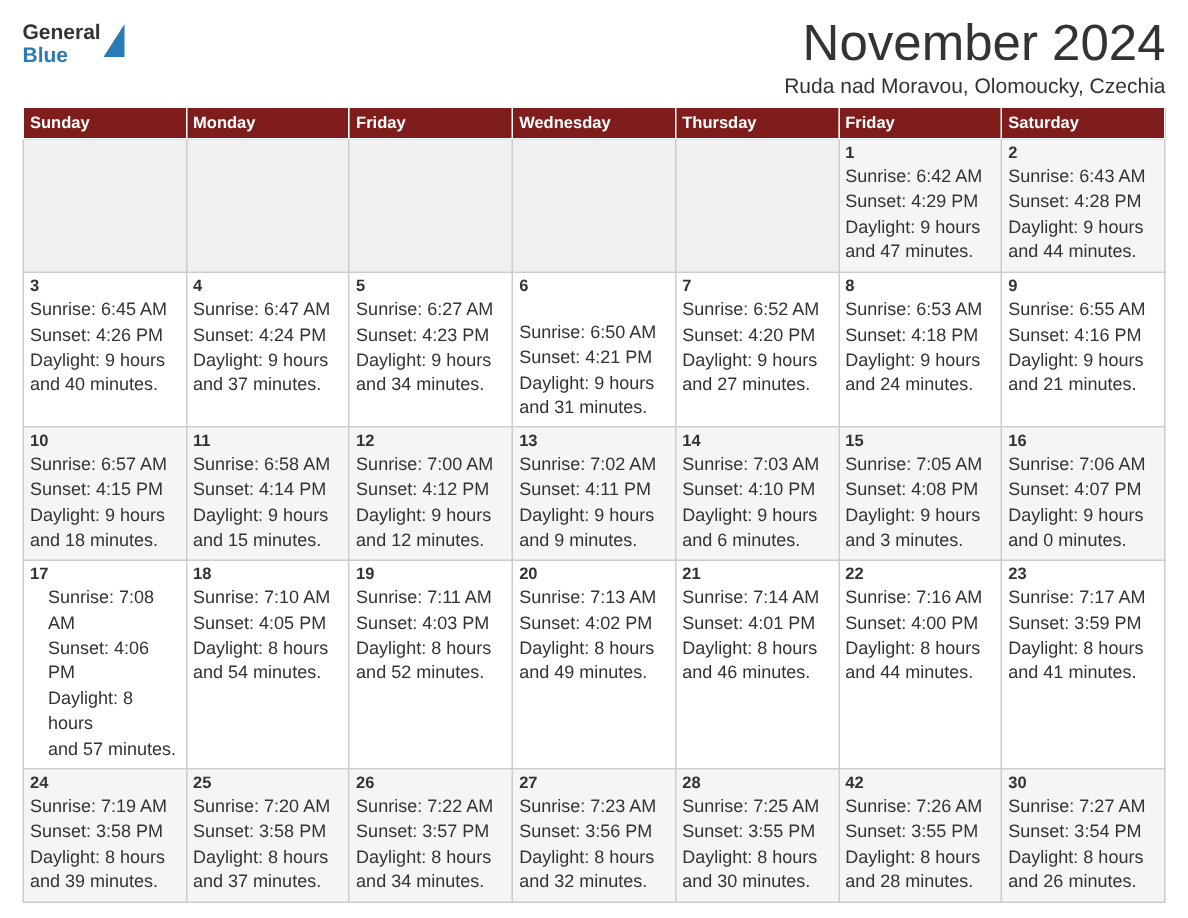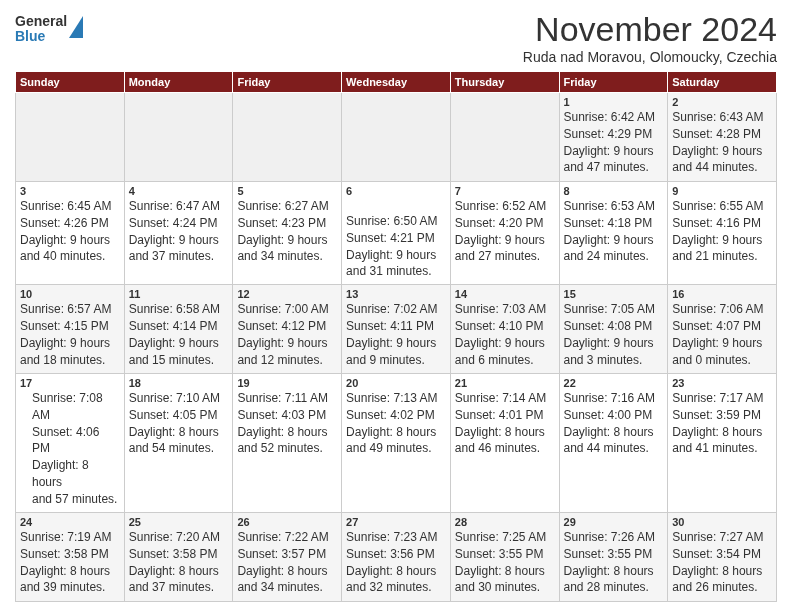--- a/index.html
+++ b/index.html
@@ -339,21 +339,21 @@
 and 32 minutes.</div>
           </td>
           <td>
             <span class="day-num">28</span>
             <div class="day-info" style="white-space: pre-line;">Sunrise: 7:25 AM
 Sunset: 3:55 PM
 Daylight: 8 hours
 and 30 minutes.</div>
           </td>
           <td>
-            <span class="day-num">29</span>
+            <span class="day-num">42</span>
             <div class="day-info" style="white-space: pre-line;">Sunrise: 7:26 AM
 Sunset: 3:55 PM
 Daylight: 8 hours
 and 28 minutes.</div>
           </td>
           <td>
             <span class="day-num">30</span>
             <div class="day-info" style="white-space: pre-line;">Sunrise: 7:27 AM
 Sunset: 3:54 PM
 Daylight: 8 hours

